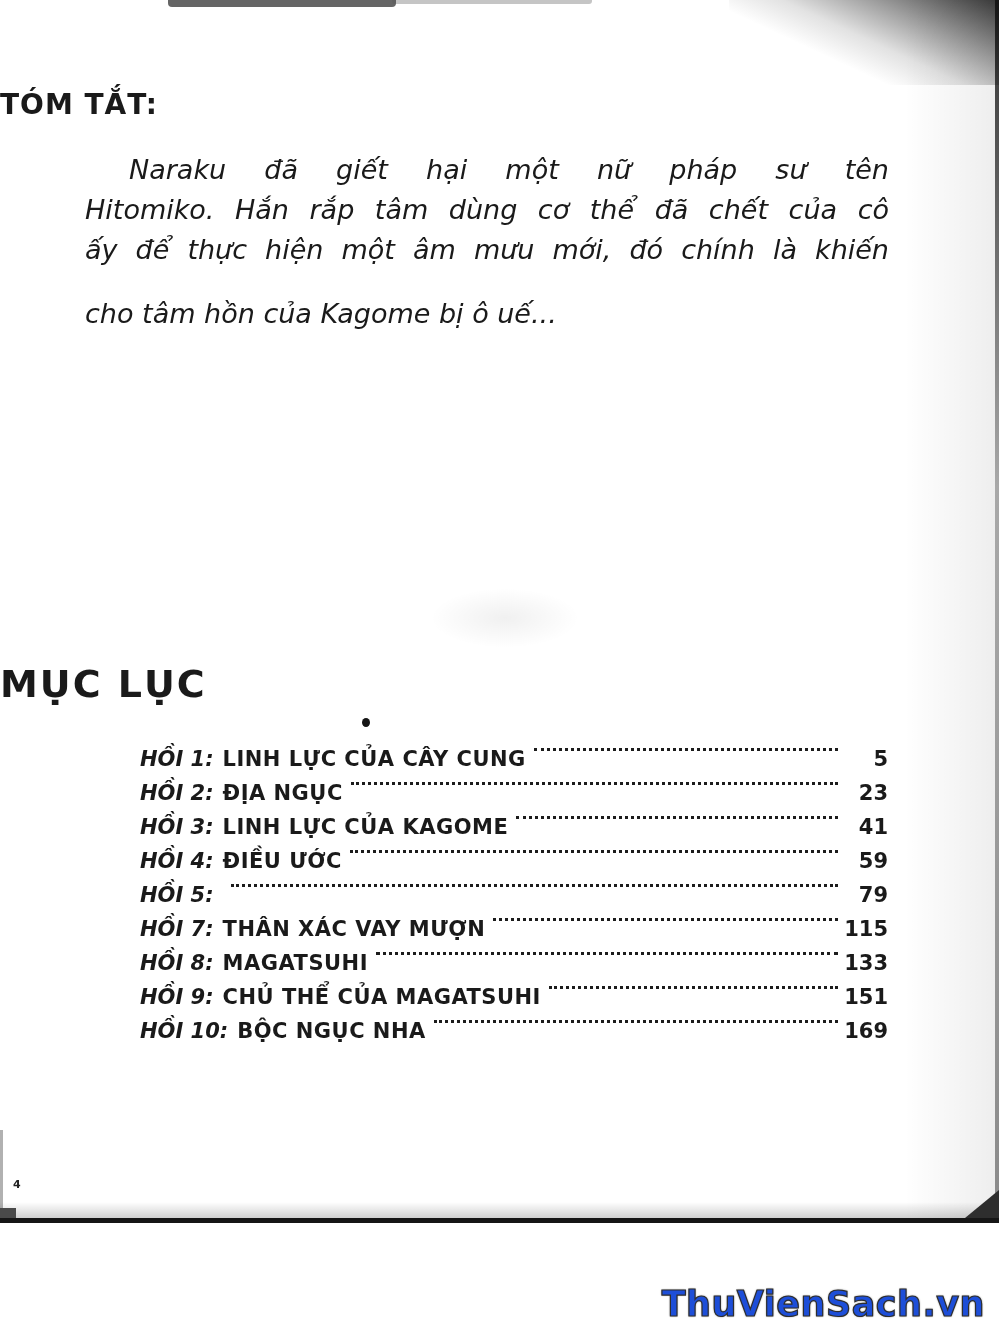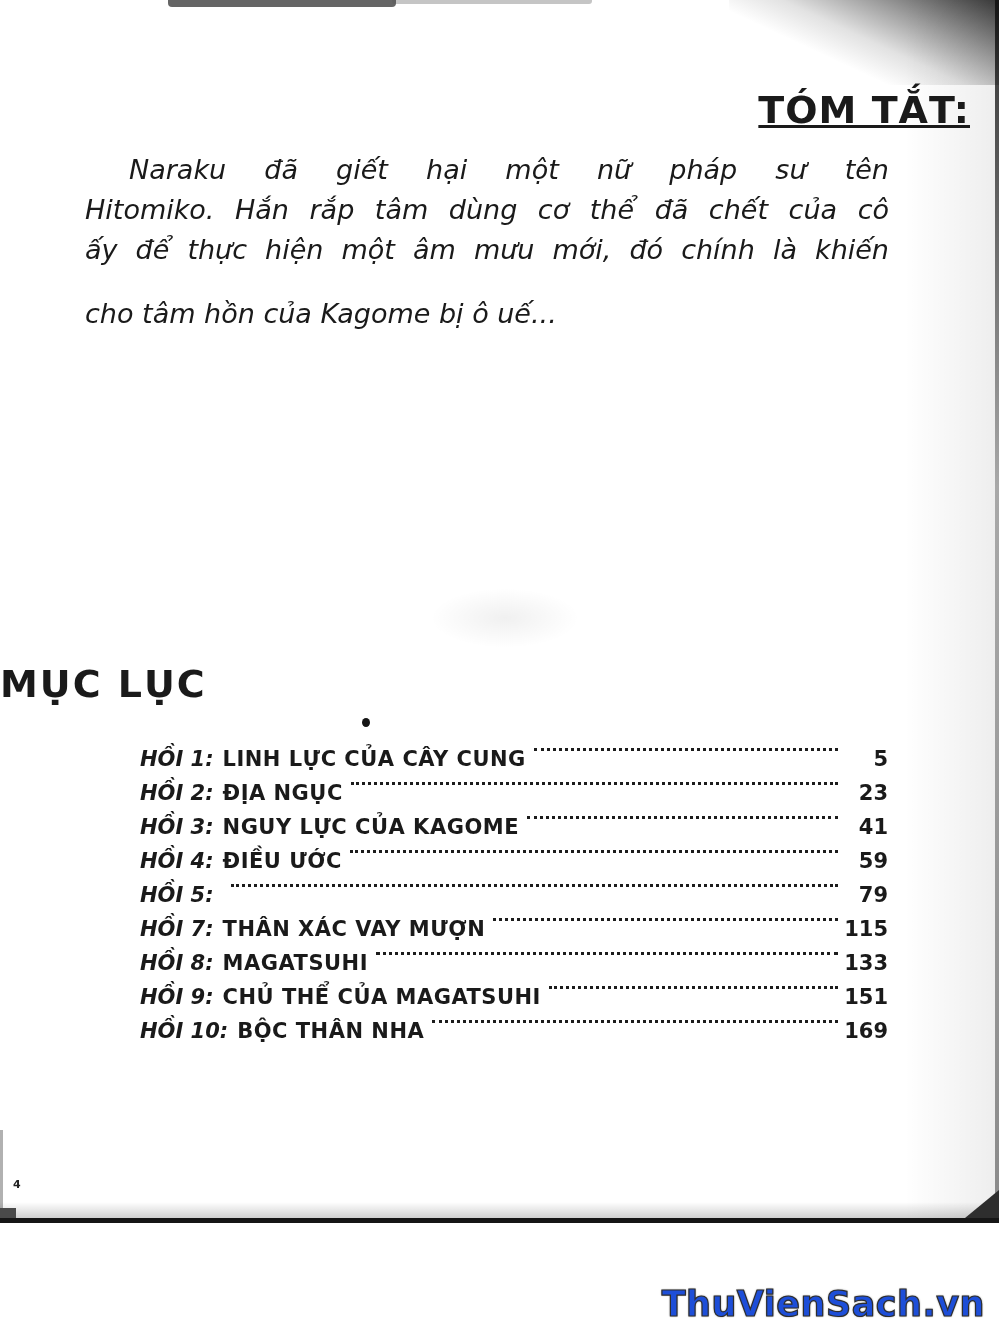--- a/index.html
+++ b/index.html
@@ -20,22 +20,22 @@
   .mid-smudge{position:absolute;left:430px;top:588px;width:150px;height:60px;border-radius:50%;
     background:radial-gradient(ellipse at center,rgba(0,0,0,.06),transparent 70%);}
   .bottom-fade{position:absolute;left:0;top:1202px;width:999px;height:16px;
     background:linear-gradient(to bottom,rgba(0,0,0,0),rgba(0,0,0,.18));}
   .bottom-left-chunk{position:absolute;left:0;top:1208px;width:16px;height:11px;background:#4a4a4a;}
   .bottom-right-wedge{position:absolute;right:0;top:1190px;width:34px;height:28px;background:#2e2e2e;
     clip-path:polygon(100% 0,100% 100%,0 100%);}
   .separator{position:absolute;left:0;top:1218px;width:999px;height:5px;background:#161616;}
   .scan-page-num{position:absolute;left:13px;top:1178px;font-size:11px;font-weight:bold;color:#222;}
   
-  .summary-title{position:absolute;left:0;top:88px;width:970px;text-align:right;
-    font-size:38px;font-weight:bold;letter-spacing:1px;text-decoration:underline;}
+  .summary-title{position:absolute;left:0;top:88px;width:970px;text-align:left;
+    font-size:28px;font-weight:bold;letter-spacing:1px;}
   .summary-par{position:absolute;left:85px;top:150px;width:804px;font-size:27px;font-style:italic;line-height:40px;}
   .s-line{text-align:justify;text-align-last:justify;white-space:nowrap;}
   .s-line.first{text-indent:44px;}
   .s-line.last{text-align-last:left;white-space:normal;margin-top:24px;}
   
   .toc-title{position:absolute;left:0;top:662px;width:948px;text-align:left;
     font-size:38px;font-weight:bold;letter-spacing:2px;}
   .ink-dot{position:absolute;left:362px;top:718px;width:8px;height:9px;border-radius:50%;background:#151515;}
   .toc{position:absolute;left:140px;top:748px;width:748px;}
   .toc-row{display:flex;align-items:flex-start;height:34px;}
@@ -80,21 +80,21 @@
       <span class="toc-page">5</span>
     </div>
     <div class="toc-row">
       <span class="toc-chapter">HỒI 2:</span>
       <span class="toc-entry-title">ĐỊA NGỤC</span>
       <span class="leader"></span>
       <span class="toc-page">23</span>
     </div>
     <div class="toc-row">
       <span class="toc-chapter">HỒI 3:</span>
-      <span class="toc-entry-title">NGUY LỰC CỦA KAGOME</span>
+      <span class="toc-entry-title">LINH LỰC CỦA KAGOME</span>
       <span class="leader"></span>
       <span class="toc-page">41</span>
     </div>
     <div class="toc-row">
       <span class="toc-chapter">HỒI 4:</span>
       <span class="toc-entry-title">ĐIỀU ƯỚC</span>
       <span class="leader"></span>
       <span class="toc-page">59</span>
     </div>
     <div class="toc-row">
@@ -115,21 +115,21 @@
       <span class="toc-page">133</span>
     </div>
     <div class="toc-row">
       <span class="toc-chapter">HỒI 9:</span>
       <span class="toc-entry-title">CHỦ THỂ CỦA MAGATSUHI</span>
       <span class="leader"></span>
       <span class="toc-page">151</span>
     </div>
     <div class="toc-row">
       <span class="toc-chapter">HỒI 10:</span>
-      <span class="toc-entry-title">BỘC THÂN NHA</span>
+      <span class="toc-entry-title">BỘC NGỤC NHA</span>
       <span class="leader"></span>
       <span class="toc-page">169</span>
     </div>
   </div>
 
   <div class="bottom-fade"></div>
   <div class="bottom-left-chunk"></div>
   <div class="bottom-right-wedge"></div>
   <div class="scan-page-num">4</div>
   <div class="separator"></div>

